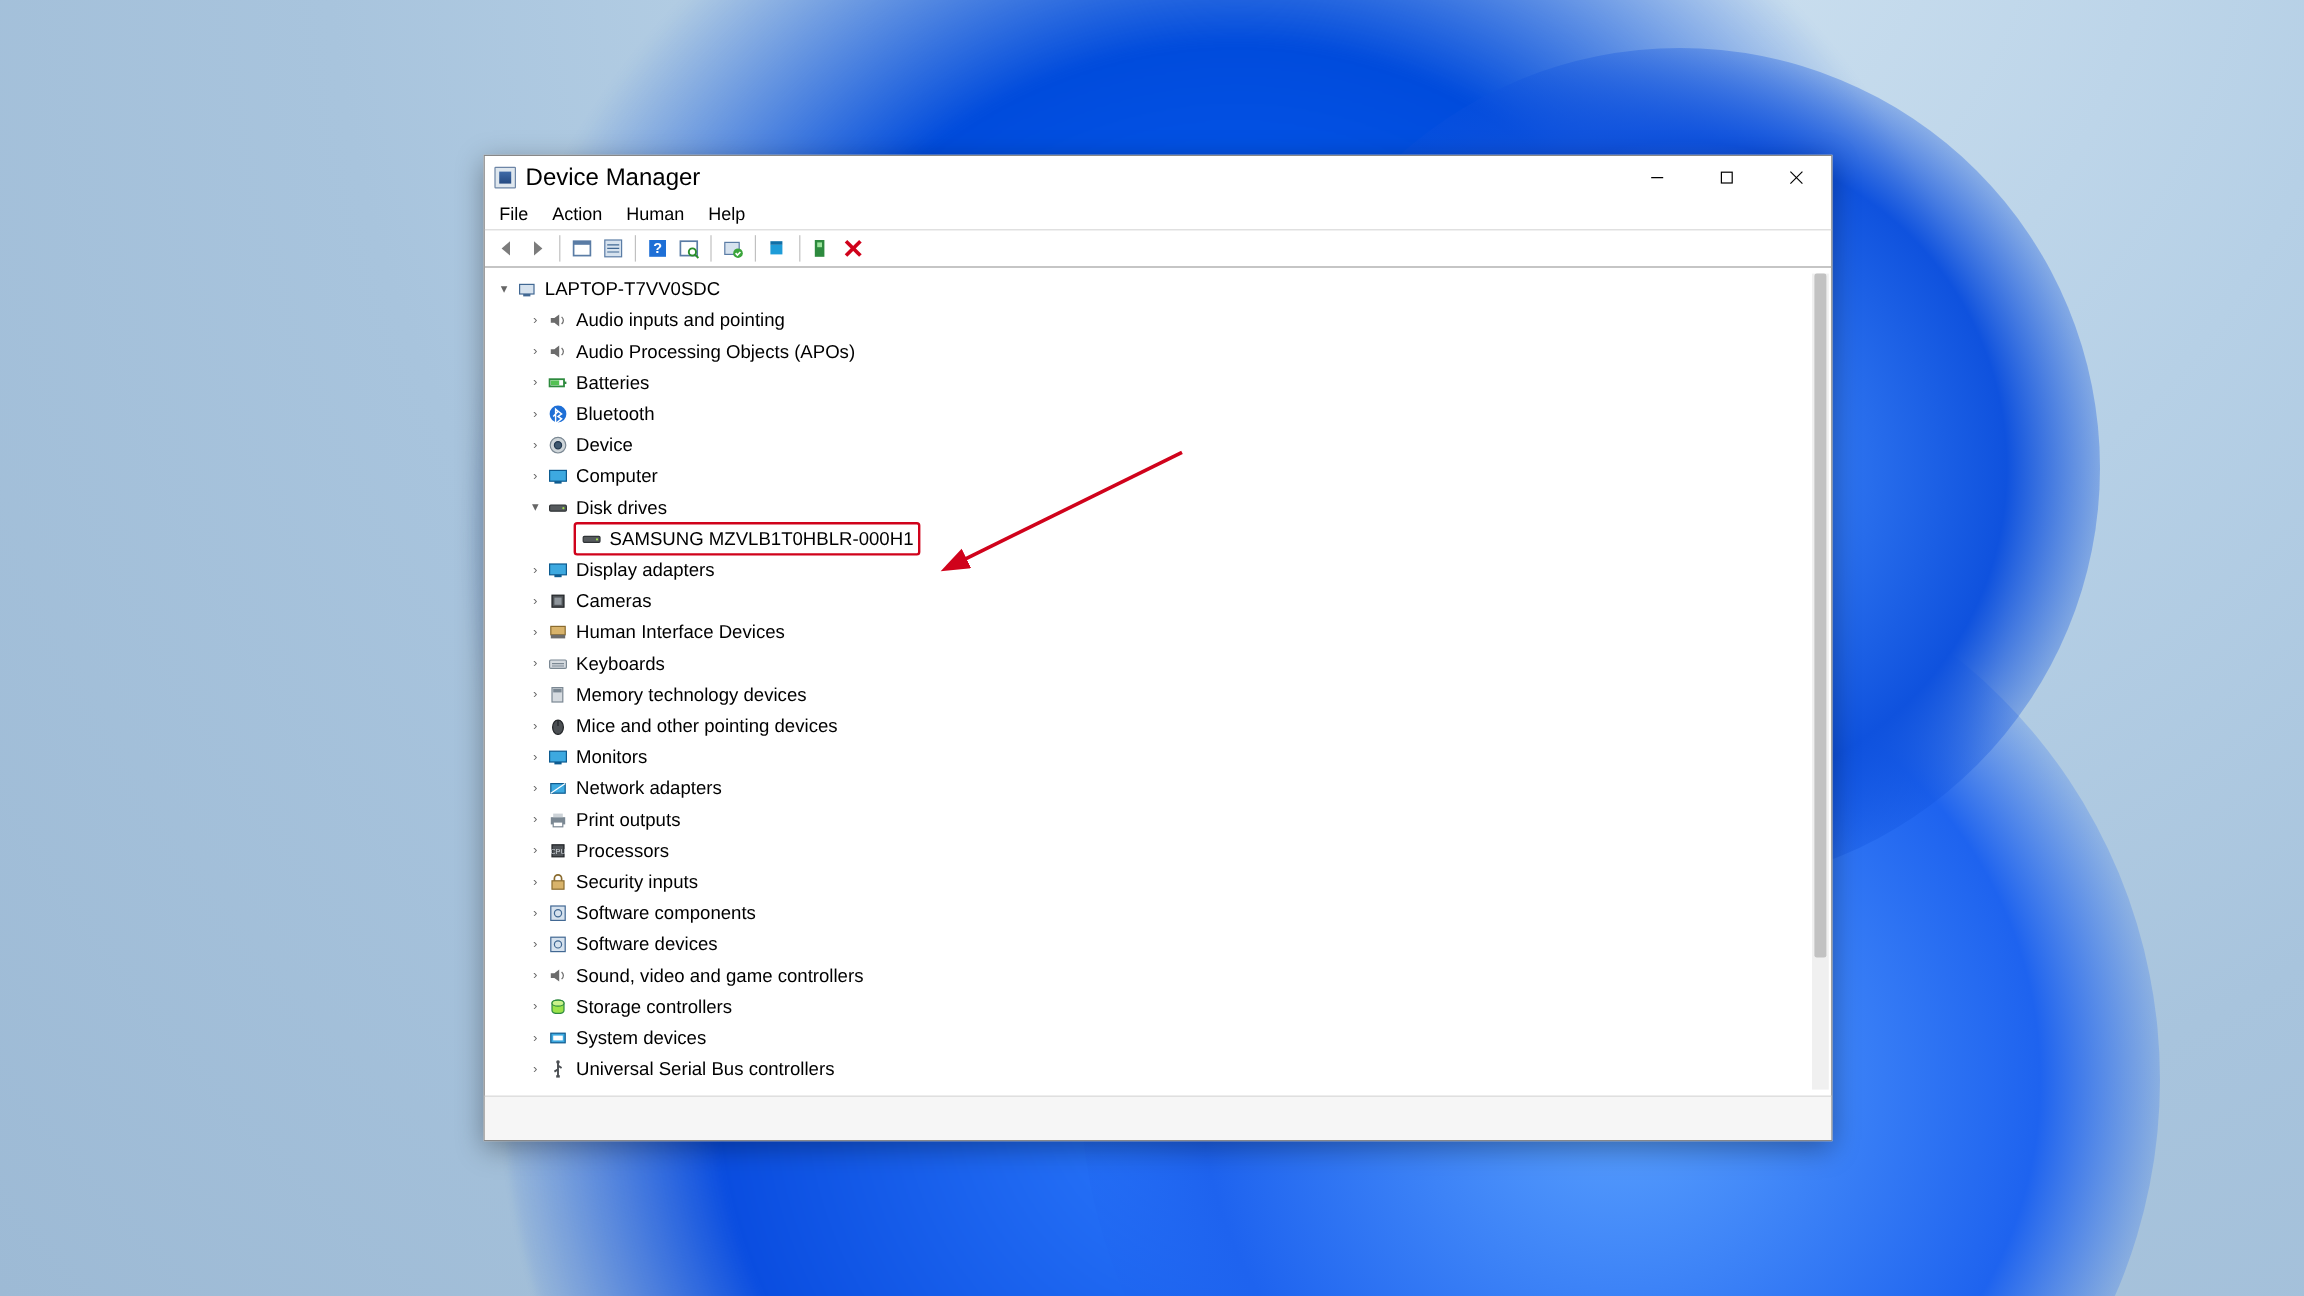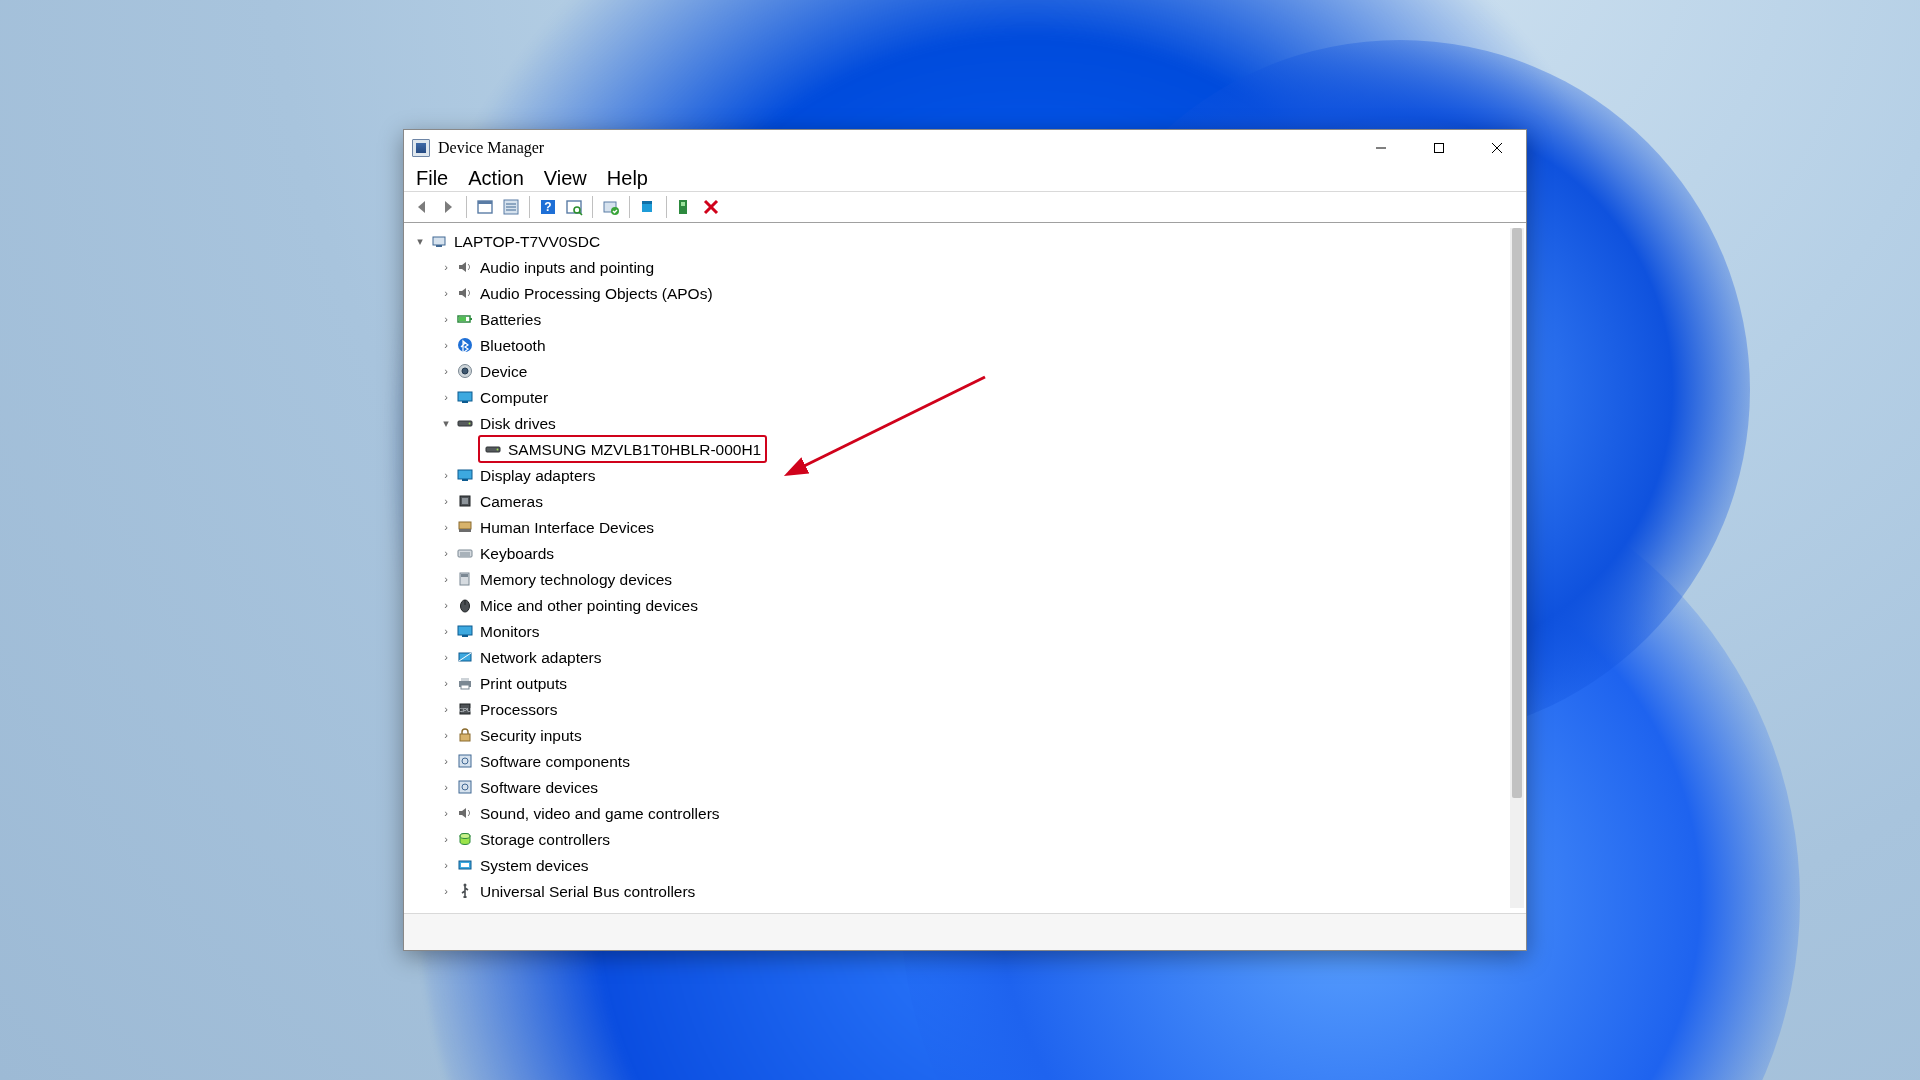--- a/index.html
+++ b/index.html
@@ -12,26 +12,26 @@
 #bloom .p2{width:1200px;height:1200px;left:420px;top:300px;background:radial-gradient(circle,#2f7dff 0%,#0a4de0 50%,rgba(11,60,200,0) 72%);filter:blur(3px);} 
 #bloom .p3{width:900px;height:900px;left:900px;top:450px;background:radial-gradient(circle,#5ca3ff 0%,#1e63ef 55%,rgba(30,99,239,0) 75%);} 
 #bloom .p4{width:700px;height:700px;left:1050px;top:40px;background:radial-gradient(circle,#4b93ff 0%,#0f52de 55%,rgba(15,82,222,0) 78%);} 
 #bloom .hl{width:1400px;height:1400px;left:320px;top:-160px;background:radial-gradient(circle,rgba(255,255,255,.35) 0%,rgba(255,255,255,0) 40%);} 
 
 
 #win{position:absolute;left:403px;top:129px;width:1122px;height:820px;background:#fff;border:1px solid #888;box-shadow:0 6px 22px rgba(0,0,0,.35);} 
 #titlebar{height:36px;display:flex;align-items:center;padding-left:8px;} 
 #titlebar .appico{width:16px;height:16px;margin-right:8px;background:#dfe7ee;border:1px solid #6d85a6;position:relative;border-radius:1px;} 
 #titlebar .appico:before{content:"";position:absolute;inset:3px;background:linear-gradient(#3f6aa7,#254a82);} 
-#titlebar .title{font-size:16px;font-family:Liberation Serif, serif;} 
+#titlebar .title{font-size:20px;} 
 #winbtns{margin-left:auto;display:flex;} 
 #winbtns .wb{width:58px;height:36px;display:flex;align-items:center;justify-content:center;font-size:13px;color:#000;} 
 #winbtns svg{width:12px;height:12px;stroke:#000;stroke-width:1;fill:none;} 
 
-#menubar{height:25px;border-bottom:1px solid #d9d9d9;display:flex;align-items:center;padding:0 2px;font-size:20px;} 
+#menubar{height:25px;border-bottom:1px solid #d9d9d9;display:flex;align-items:center;padding:0 2px;font-size:15px;} 
 #menubar .mi{padding:3px 10px;} 
 
 #toolbar{height:30px;border-bottom:1px solid #a0a0a0;display:flex;align-items:center;padding:0 6px;gap:2px;} 
 #toolbar .sep{width:1px;height:22px;background:#c0c0c0;margin:0 4px;} 
 .tb{width:24px;height:24px;display:flex;align-items:center;justify-content:center;} 
 
 
 .tb svg{width:18px;height:18px;} 
 
 
@@ -89,21 +89,21 @@
             <line x1="1" y1="1" x2="11" y2="11"></line>
             <line x1="11" y1="1" x2="1" y2="11"></line>
           </svg>
         </div>
     </div>
   </div>
 
   <div id="menubar">
     <div class="mi">File</div>
     <div class="mi">Action</div>
-    <div class="mi">View</div>
+    <div class="mi">Human</div>
     <div class="mi">Help</div>
   </div>
 
   <div id="toolbar">
     <div class="tb">
         <svg viewBox="0 0 18 18">
           <path d="M12 3 5 9l7 6" fill="#7c7c7c"></path>
         </svg>
       </div>
     <div class="tb">

